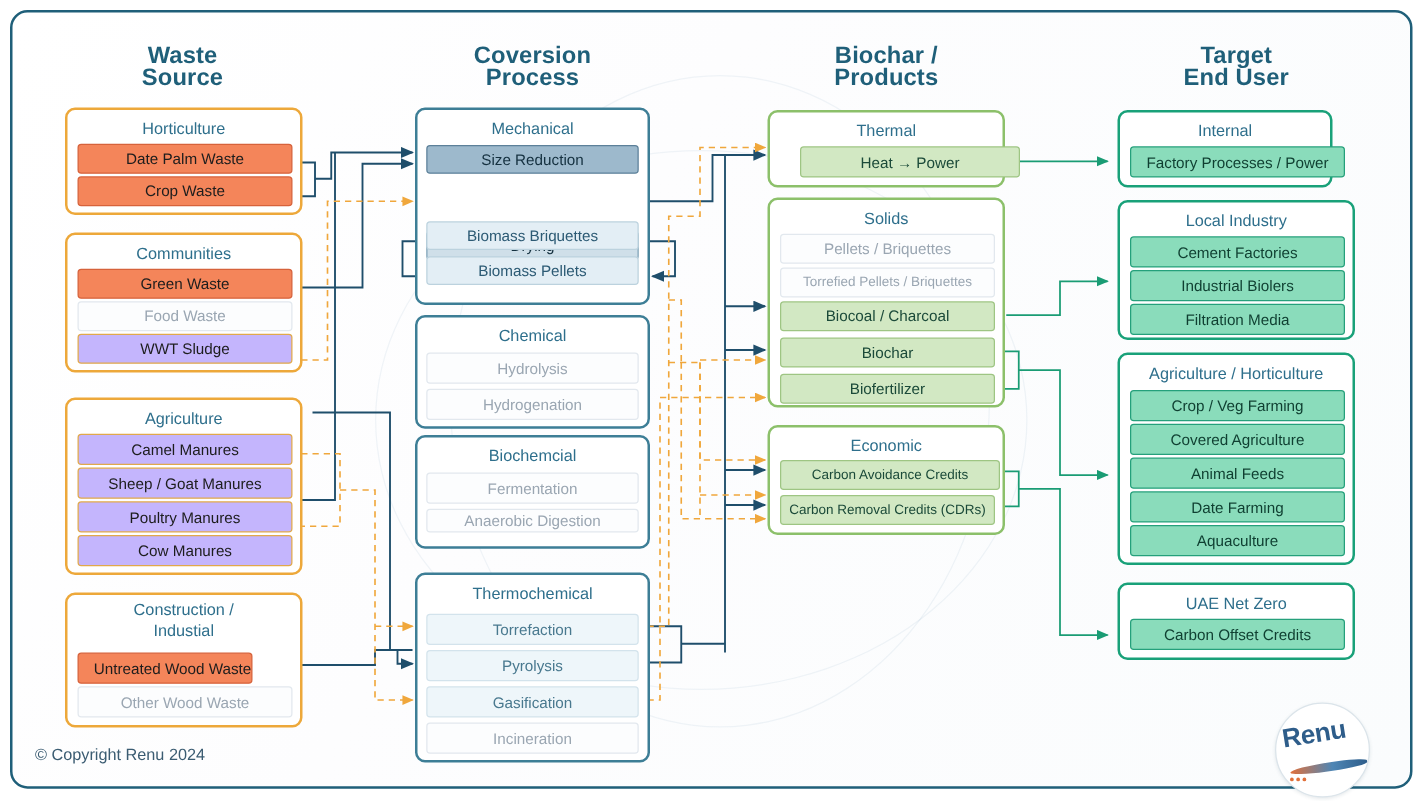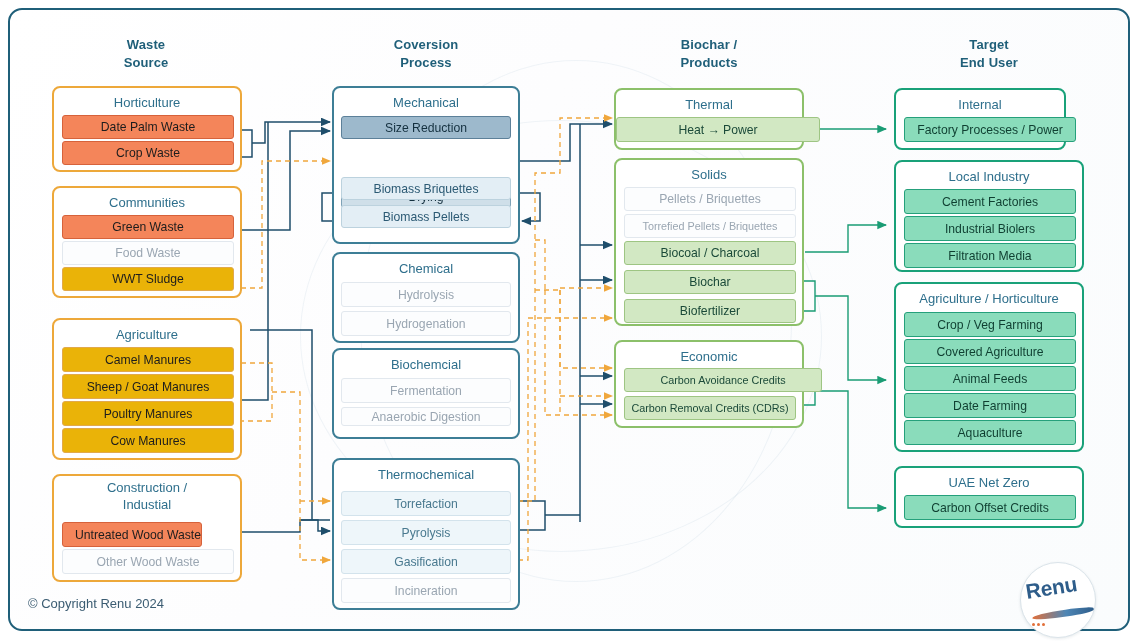--- a/index.html
+++ b/index.html
@@ -19,21 +19,21 @@
     box-sizing:border-box;
     background:linear-gradient(120deg,#ffffff 0%,#fdfdfe 40%,#fafcfd 100%);
   }
 
   
   .swoosh{position:absolute;border-radius:50%;border:1px solid rgba(120,160,190,.10);}
 
   
   .colhead{
     position:absolute;text-align:center;
-    color:#1f5f79;font-size:13px;font-weight:bold;line-height:18px;
+    color:#1f5f79;font-size:19px;font-weight:bold;line-height:18px;
     letter-spacing:.1px;
   }
 
   
   .group{
     position:absolute;box-sizing:border-box;
     border-radius:8px;background:#ffffff;
   }
   .group.orange{border:2px solid #eda83a;}
   .group.blue{border:2px solid #3d7e96;}
@@ -51,21 +51,21 @@
     position:absolute;box-sizing:border-box;
     border-radius:3px;
     display:flex;align-items:center;justify-content:center;
     font-size:12.2px;color:#18364a;
     text-align:center;white-space:nowrap;
   }
   .item.small{font-size:10.8px;}
 
   
   .c-orange-dark{background:#f4855a;border:1px solid #d6623b;color:#1d1d1d;}
-  .c-orange-light{background:#eab308;border:1px solid #e1a94b;color:#1d1d1d;}
+  .c-orange-light{background:#c4b5fd;border:1px solid #e1a94b;color:#1d1d1d;}
   .c-muted{background:#fcfdfe;border:1px solid #e2e8ee;color:#9aa6b2;}
   .c-blue-dark{background:#9db9cc;border:1px solid #5c8099;color:#14303f;}
   .c-blue-mid{background:#cfdfe9;border:1px solid #7ea2b7;color:#14303f;margin-top:39px;}
   .c-blue-light{background:#e3eef5;border:1px solid #bcd2de;color:#2c5a74;}
   .c-blue-pale{background:#eef6fa;border:1px solid #d3e3ec;color:#49798f;}
   .c-green-light{background:#d2e8c3;border:1px solid #9ec583;color:#1b4a39;}
   .c-green-teal{background:#8adcbb;border:1px solid #25a07b;color:#0f3f31;}
 
   
   #copyright{
@@ -256,35 +256,35 @@
   <div class="group blue" style="left:332px;top:458px;width:188px;height:152px;">
     <div class="grouptitle">Thermochemical</div>
     <div class="item c-blue-pale" style="left:7px;top:31px;width:170px;height:25px;">Torrefaction</div>
     <div class="item c-blue-pale" style="left:7px;top:60px;width:170px;height:25px;">Pyrolysis</div>
     <div class="item c-blue-pale" style="left:7px;top:89px;width:170px;height:25px;">Gasification</div>
     <div class="item c-muted" style="left:7px;top:118px;width:170px;height:25px;">Incineration</div>
   </div>
 
   <div class="group lgreen" style="left:614px;top:88px;width:190px;height:62px;">
     <div class="grouptitle">Thermal</div>
-    <div class="item c-green-light" style="left:0;top:27px;width:204px;height:25px;">Heat → Power</div>
+    <div class="item c-green-light" style="left:24px;top:27px;width:176px;height:25px;">Heat → Power</div>
   </div>
 
   <div class="group lgreen" style="left:614px;top:158px;width:190px;height:168px;">
     <div class="grouptitle">Solids</div>
     <div class="item c-muted" style="left:8px;top:27px;width:172px;height:24px;">Pellets / Briquettes</div>
     <div class="item c-muted small" style="left:8px;top:54px;width:172px;height:24px;">Torrefied Pellets / Briquettes</div>
     <div class="item c-green-light" style="left:8px;top:81px;width:172px;height:24px;">Biocoal / Charcoal</div>
     <div class="item c-green-light" style="left:8px;top:110px;width:172px;height:24px;">Biochar</div>
     <div class="item c-green-light" style="left:8px;top:139px;width:172px;height:24px;">Biofertilizer</div>
   </div>
 
   <div class="group lgreen" style="left:614px;top:340px;width:190px;height:88px;">
     <div class="grouptitle">Economic</div>
-    <div class="item c-green-light small" style="left:8px;top:26px;width:198px;height:24px;">Carbon Avoidance Credits</div>
+    <div class="item c-green-light small" style="left:8px;top:26px;width:176px;height:24px;">Carbon Avoidance Credits</div>
     <div class="item c-green-light small" style="left:8px;top:54px;width:172px;height:24px;">Carbon Removal Credits (CDRs)</div>
   </div>
 
   <div class="group tgreen" style="left:894px;top:88px;width:172px;height:62px;">
     <div class="grouptitle">Internal</div>
     <div class="item c-green-teal" style="left:8px;top:27px;width:172px;height:25px;">Factory Processes / Power</div>
   </div>
 
   <div class="group tgreen" style="left:894px;top:160px;width:190px;height:112px;">
     <div class="grouptitle">Local Industry</div>

